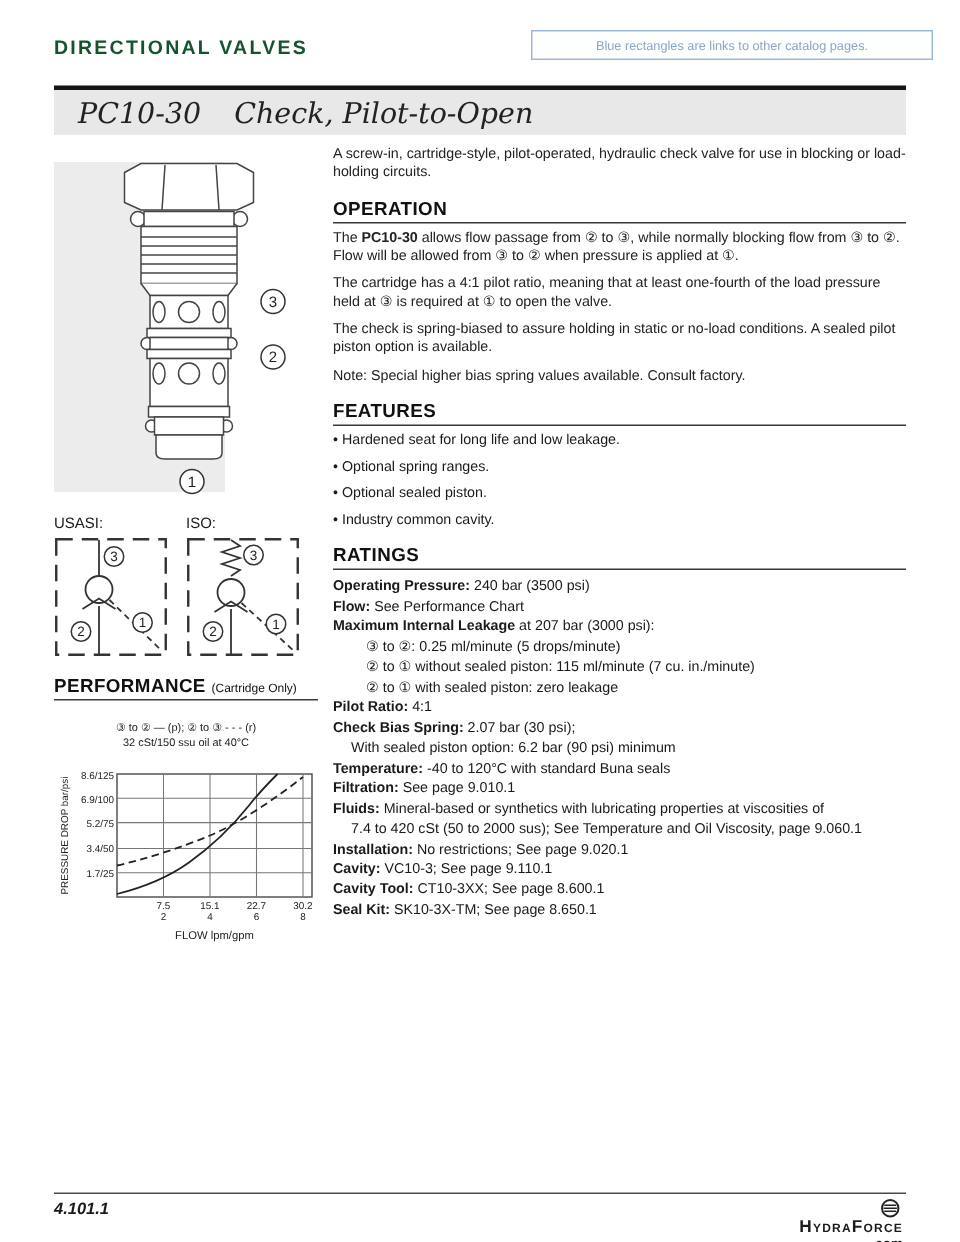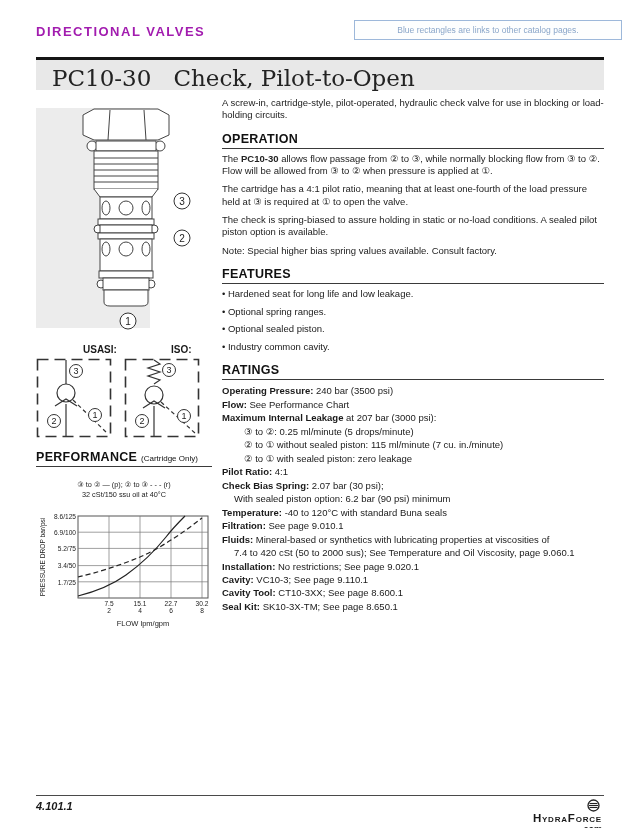--- a/index.html
+++ b/index.html
@@ -1,24 +1,24 @@
 <!DOCTYPE html>
 <html><head>
 <meta charset="utf-8">
 <style>
   * { margin:0; padding:0; box-sizing:border-box; }
   html,body { width:640px; height:828px; background:#ffffff; font-family:"Liberation Sans", sans-serif; color:#1a1a1a; }
   .page { position:relative; width:640px; height:828px; overflow:hidden; }
 
   
-  .cat-title { position:absolute; left:36px; top:24px; font-size:13px; font-weight:bold; letter-spacing:1.5px; color:#a21caf; }
+  .cat-title { position:absolute; left:36px; top:24px; font-size:13px; font-weight:bold; letter-spacing:1.5px; color:#14532d; }
   .link-note { position:absolute; left:354px; top:20px; width:268px; border:1px solid #9db8da; background:#fdfefe; color:#8aa6c9; font-size:8.5px; text-align:center; padding:4px 2px; }
 
   .title-band { position:absolute; left:36px; top:57px; width:568px; height:33px; background:#e8e8e8; border-top:3px solid #151515; }
-  .title-band .t { font-family:"DejaVu Serif", serif; font-size:23px; color:#222; padding:5px 0 0 16px; }
+  .title-band .t { font-family:"DejaVu Serif", serif; font-style:italic; font-size:19px; color:#222; padding:5px 0 0 16px; }
   .title-band .model { margin-right:22px; }
 
   
   .left-col { position:absolute; left:36px; top:100px; width:176px; }
   .right-col { position:absolute; left:222px; top:97px; width:382px; }
 
   h3.sec { font-size:12.5px; font-weight:bold; letter-spacing:0.3px; border-bottom:1px solid #3a3a3a; padding-bottom:2px; margin-bottom:4px; color:#111; }
   h3.sec .sub { font-weight:normal; font-size:8px; letter-spacing:0; }
 
   .right-col p { font-size:9.5px; line-height:1.3; margin-bottom:6px; color:#222; }
@@ -33,21 +33,21 @@
   .rating-row.ind2 { padding-left:12px; }
 
   
   .figure-area { position:relative; height:238px; }
   .gray-sq { position:absolute; left:0; top:8px; width:114px; height:220px; background:#ececec; }
   .valve-svg { position:absolute; left:22px; top:2px; }
 
   
   .symbols-wrap { margin-top:6px; }
   .sym-labels { display:flex; margin:6px 0 3px 0; }
-  .sym-labels div { width:100px; font-size:10px; font-weight:bold;margin-left:47px; }
+  .sym-labels div { width:100px; font-size:10px; font-weight:normal; }
   .sym-boxes { display:flex; gap:12px; }
 
   
   .perf-wrap { margin-top:12px; }
   .legend { text-align:center; font-size:7.3px; color:#222; line-height:1.35; margin-top:13px; }
   .chart-svg { display:block; margin-top:2px; }
 
   
   .footer-rule { position:absolute; left:36px; top:795px; width:568px; border-top:1px solid #4a4a4a; }
   .page-num { position:absolute; left:36px; top:800px; font-size:11px; font-weight:bold;font-style:italic; }

